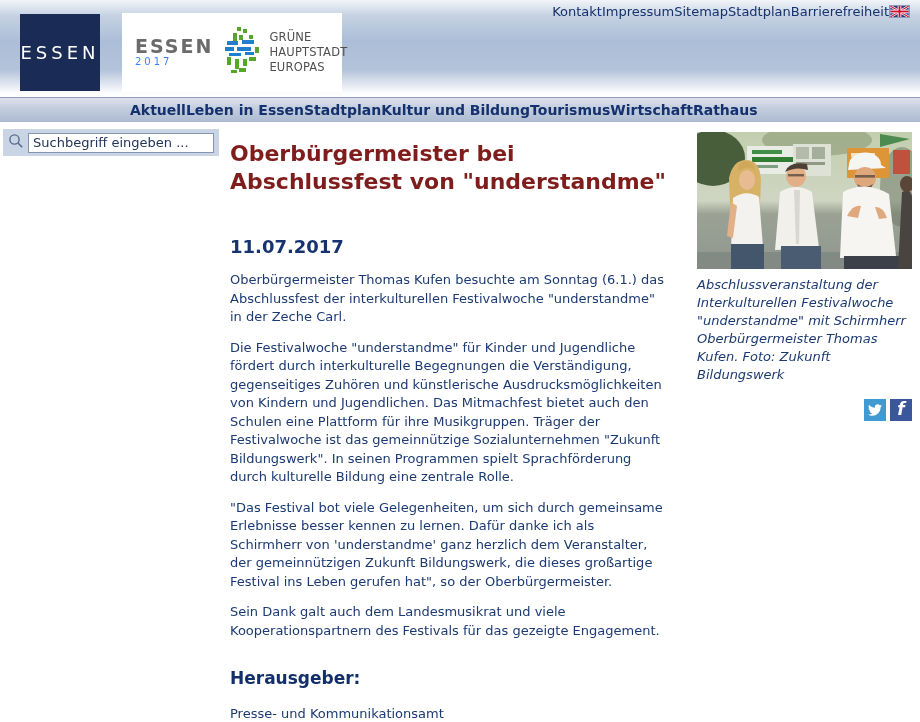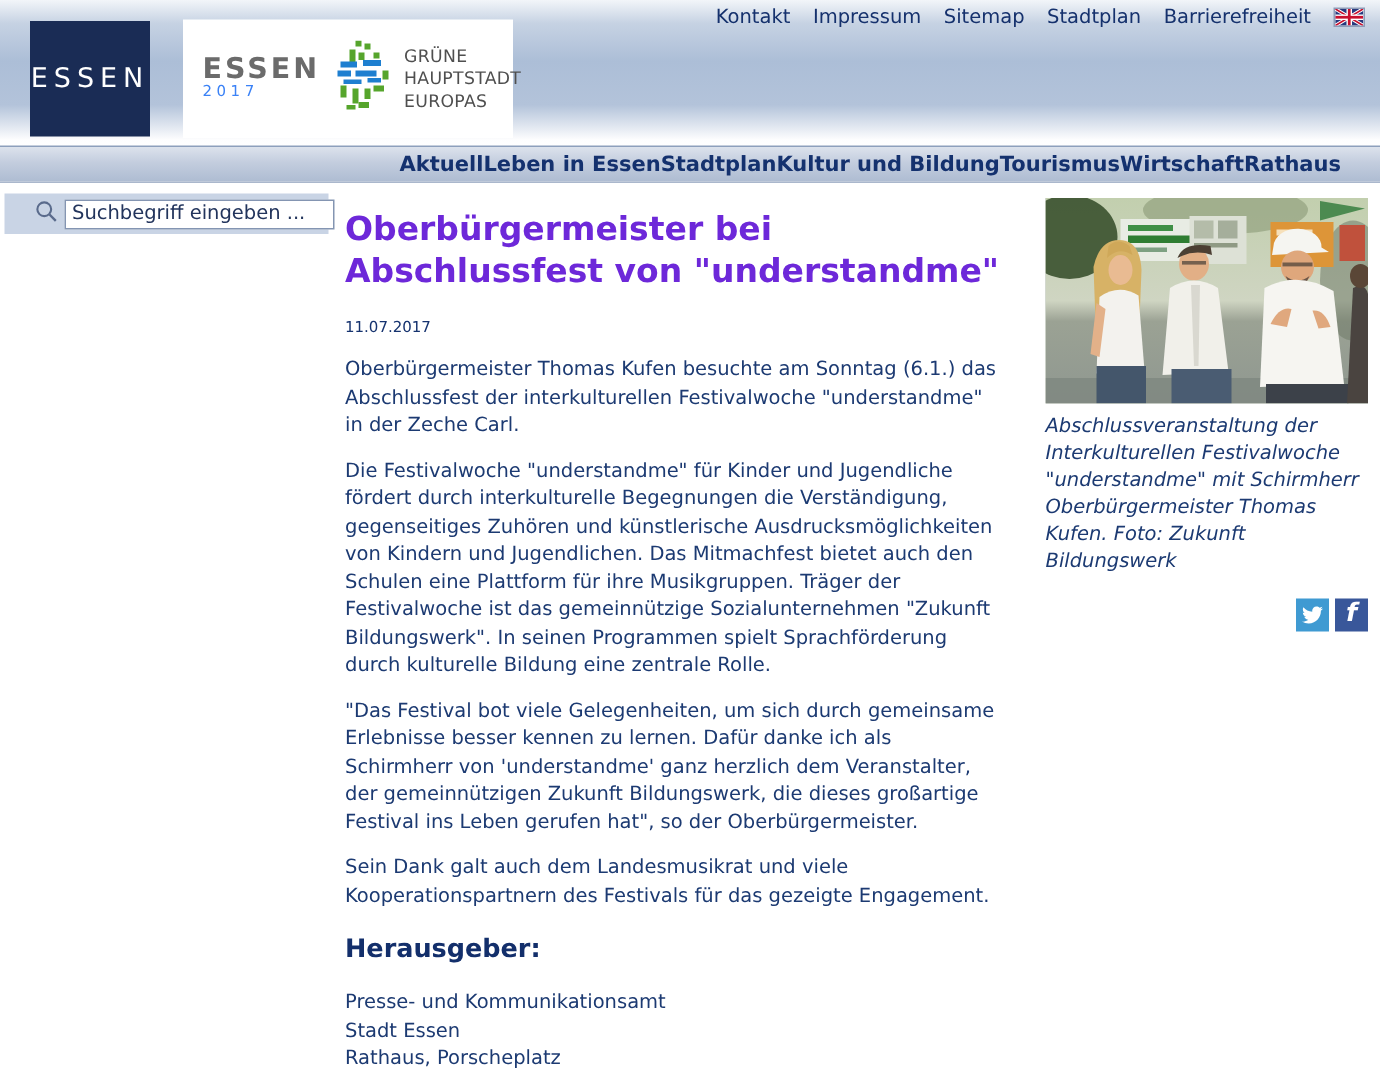--- a/index.html
+++ b/index.html
@@ -5,21 +5,21 @@
   * { margin:0; padding:0; box-sizing:border-box; }
   html,body { width:920px; height:722px; background:#ffffff; overflow:hidden; }
   body { font-family:"DejaVu Sans","Liberation Sans",sans-serif; position:relative; }
 
   
   .header {
     position:absolute; top:0; left:0; width:920px; height:97px;
     background:linear-gradient(180deg,#f2f5f9 0%,#c6d2e3 16%,#acbed7 42%,#b3c3da 72%,#fdfdfe 96%,#ffffff 100%);
   }
   .top-links {
-    position:absolute; top:4px; right:10px; display:flex; align-items:center; gap:15px;
+    position:absolute; top:4px; right:10px; display:flex; align-items:center; 
     font-size:13px; color:#15316d;
   }
   .top-links a { color:#15316d; text-decoration:none; cursor:pointer; }
   .flag { width:21px; height:13px; display:block; border:1px solid #8d9cb8; }
 
   .city-logo {
     position:absolute; left:20px; top:14px; width:80px; height:77px;
     background:#1a2c55; color:#ffffff; display:flex; align-items:center; justify-content:center;
     font-size:18px; letter-spacing:4px; cursor:pointer;
   }
@@ -34,45 +34,45 @@
   .badge-title { font-size:11.5px; font-weight:normal; color:#4f4f4f; line-height:1.3; letter-spacing:0.2px; }
 
   
   .nav {
     position:absolute; top:97px; left:0; width:920px; height:25px;
     background:linear-gradient(180deg,#dce2ec 0%,#c3cdde 45%,#aebcd2 100%);
     border-top:1px solid #8d9fbc; border-bottom:1px solid #aab7cc;
   }
   .nav-inner {
     position:absolute; left:130px; right:26px; top:0; bottom:0;
-    display:flex; justify-content:flex-end; align-items:center;
+    display:flex; justify-content:flex-start; align-items:center;
   }
   .nav-item { font-size:14px; font-weight:bold; color:#14316e; cursor:pointer; white-space:nowrap; }
 
   
   .search-strip {
     position:absolute; top:129px; left:3px; width:216px; height:27px;
-    background:#c9d4e5; display:flex; align-items:center; padding:0 20px;
+    background:#c9d4e5; display:flex; align-items:center; padding:0 5px;
   }
   .search-icon { flex:0 0 auto; margin-right:4px; cursor:pointer; display:block; }
   .search-input {
     flex:1; height:20px; border:1px solid #8495b2; background:#ffffff;
     font-family:"DejaVu Sans","Liberation Sans",sans-serif; font-size:13px; color:#22345c; padding:0 4px;
     outline:none;
   }
   .search-input::placeholder { color:#22345c; opacity:1; }
 
   
   .article { position:absolute; left:230px; top:140px; width:436px; color:#1c3a72; }
   .article h1 {
-    width:455px; font-size:22px; line-height:28px; font-weight:bold; color:#6d28d9; margin-bottom:17px;
-  }
-  .article .date { font-size:10px; font-weight:normal; color:#16336f; margin-bottom:14px; }
+    width:455px; font-size:22px; line-height:28px; font-weight:bold; color:#7f1d1d; margin-bottom:40px;
+  }
+  .article .date { font-size:18px; font-weight:bold; color:#16336f; margin-bottom:14px; }
   .article p { font-size:13px; line-height:18.5px; margin-bottom:12px; }
-  .article h2 { font-size:17px; font-weight:bold; color:#132f6b; margin:16px 0 17px; }
+  .article h2 { font-size:17px; font-weight:bold; color:#132f6b; margin:28px 0 17px; }
   .addr { font-size:13px; line-height:18.5px; }
 
   
   .aside { position:absolute; left:697px; top:132px; width:215px;font-style:italic; }
   .photo { width:215px; height:137px; overflow:hidden; background:#aab4a4; }
   .caption { margin-top:7px; font-size:13px; line-height:18px; color:#1c3a72; }
   .social { margin-top:15px; display:flex; justify-content:flex-end; gap:4px; }
   .social .btn { width:22px; height:22px; display:flex; align-items:center; justify-content:center; cursor:pointer; }
   .btn-tw { background:#3f9ad2; }
   .btn-fb { background:#39579a; color:#ffffff; font-size:17px; font-weight:bold; align-items:flex-end; line-height:1; padding-bottom:1px; overflow:hidden; }

